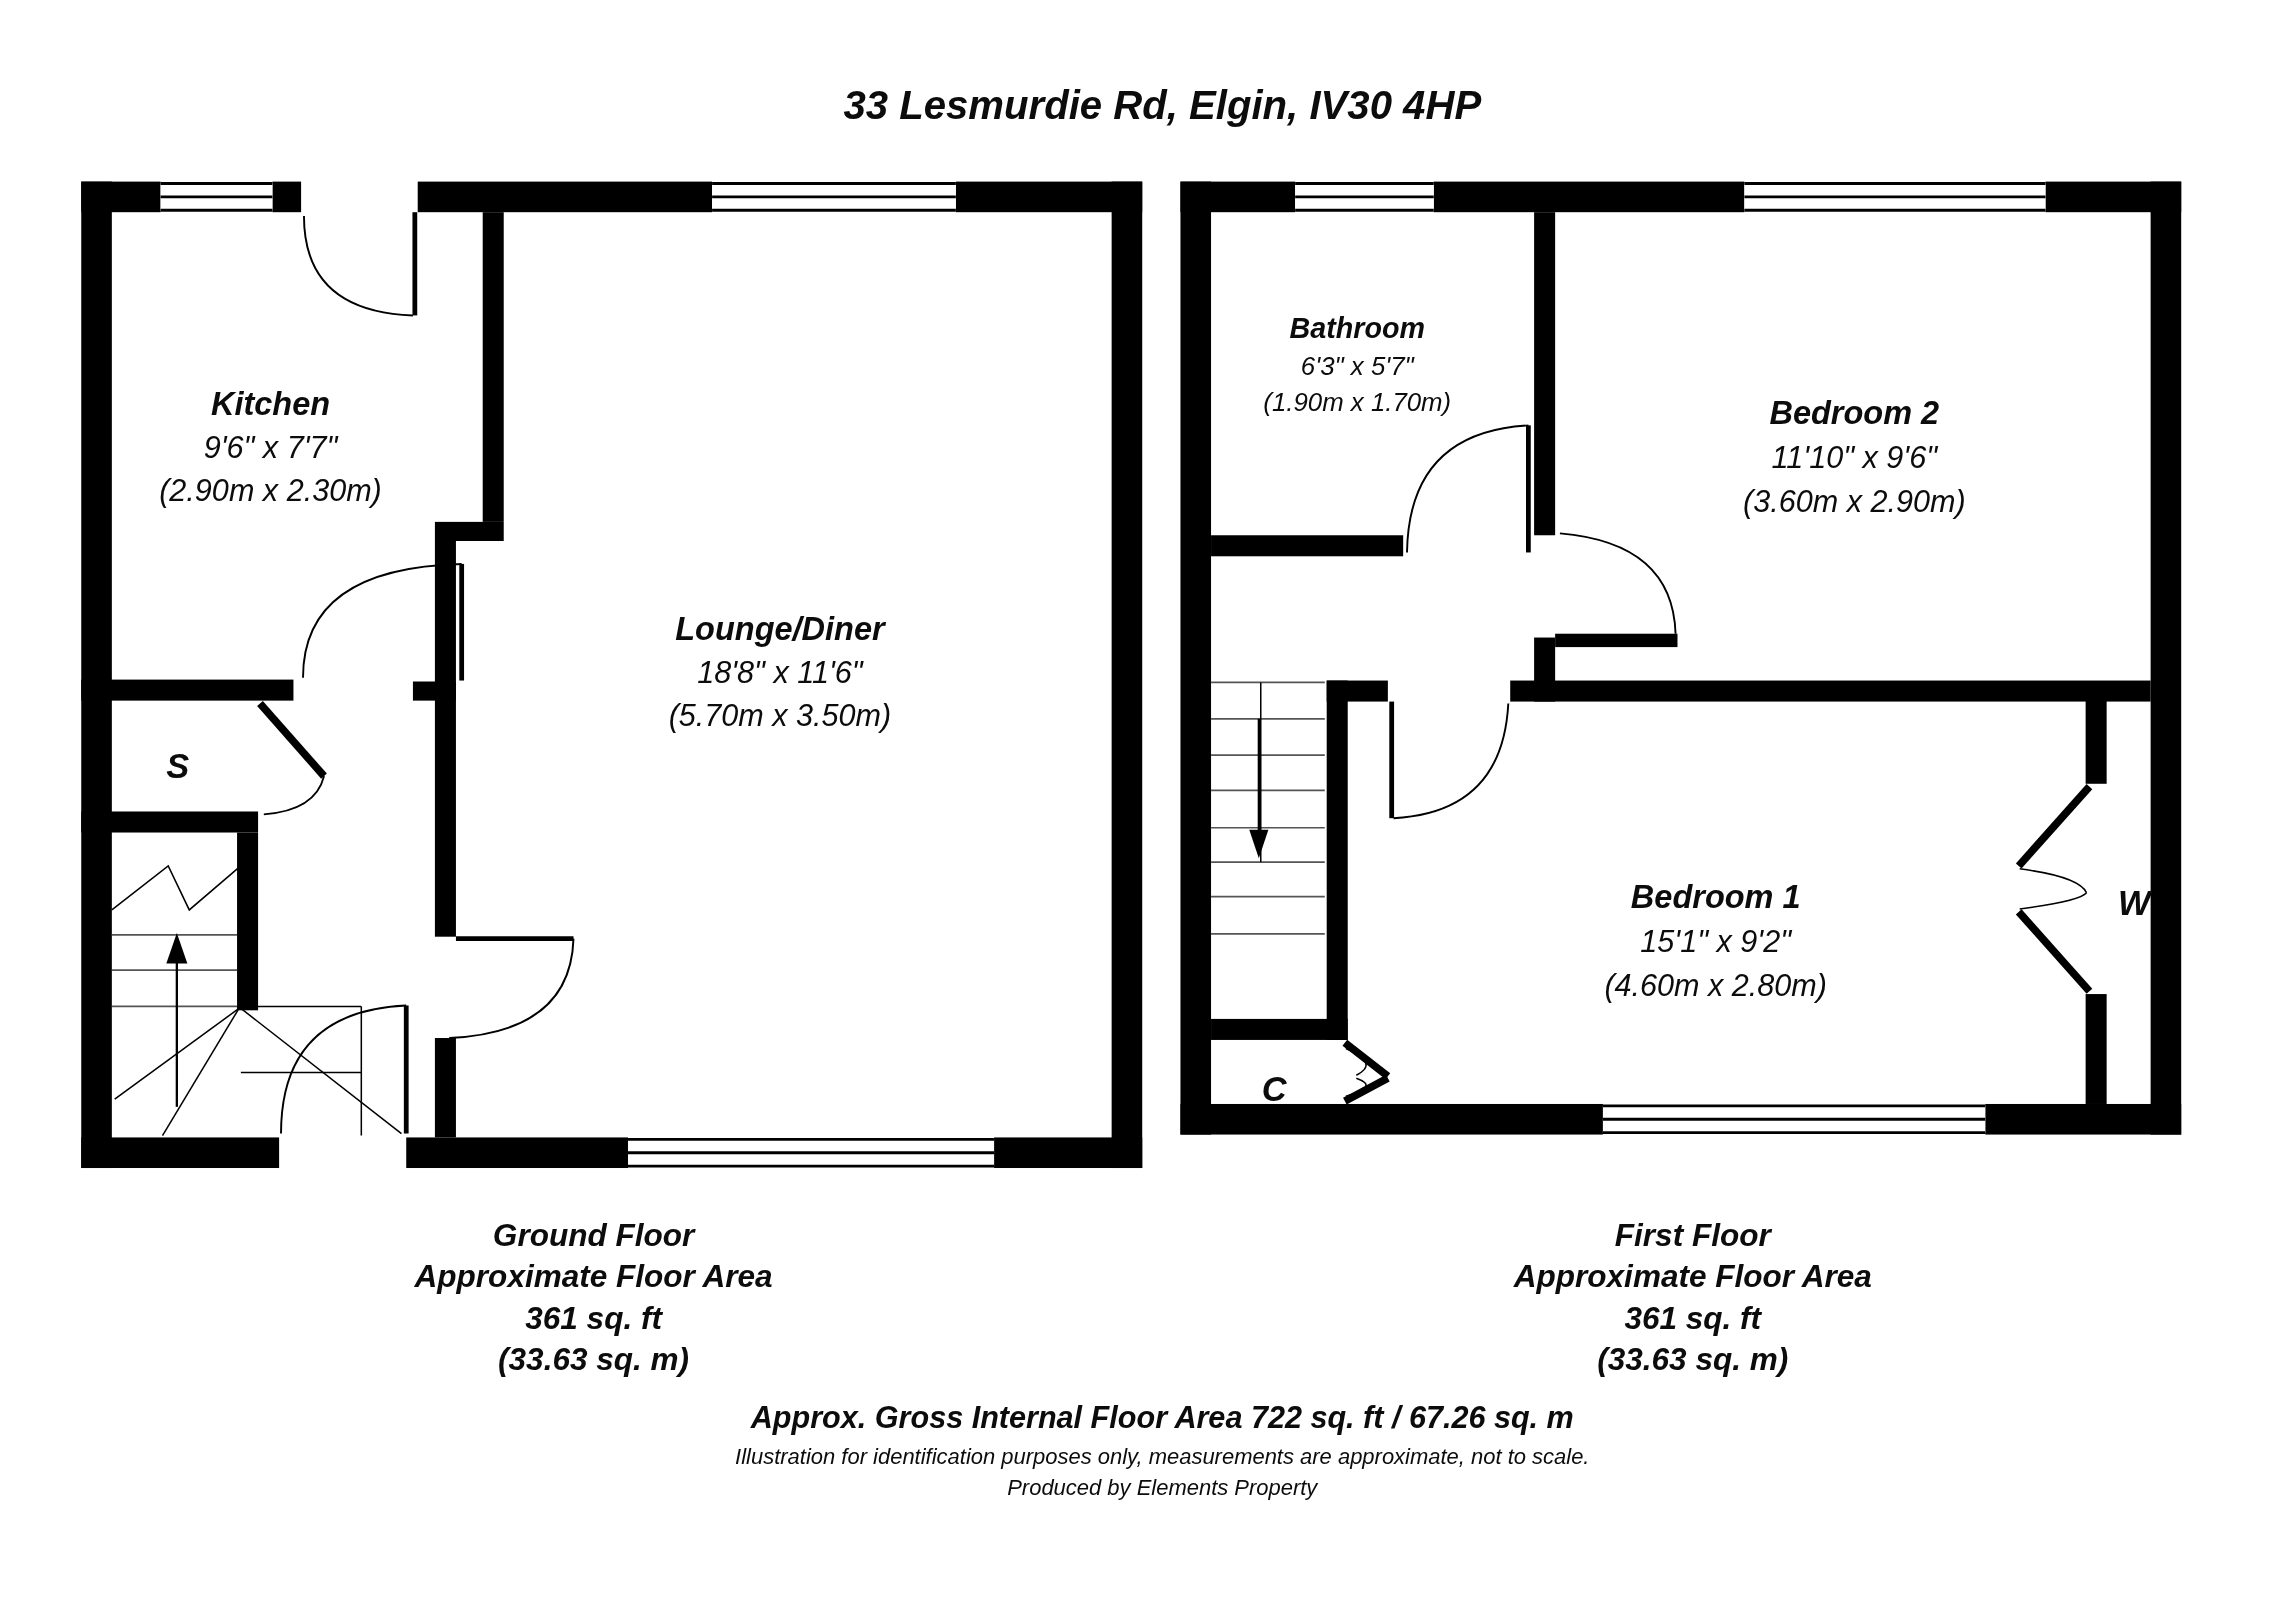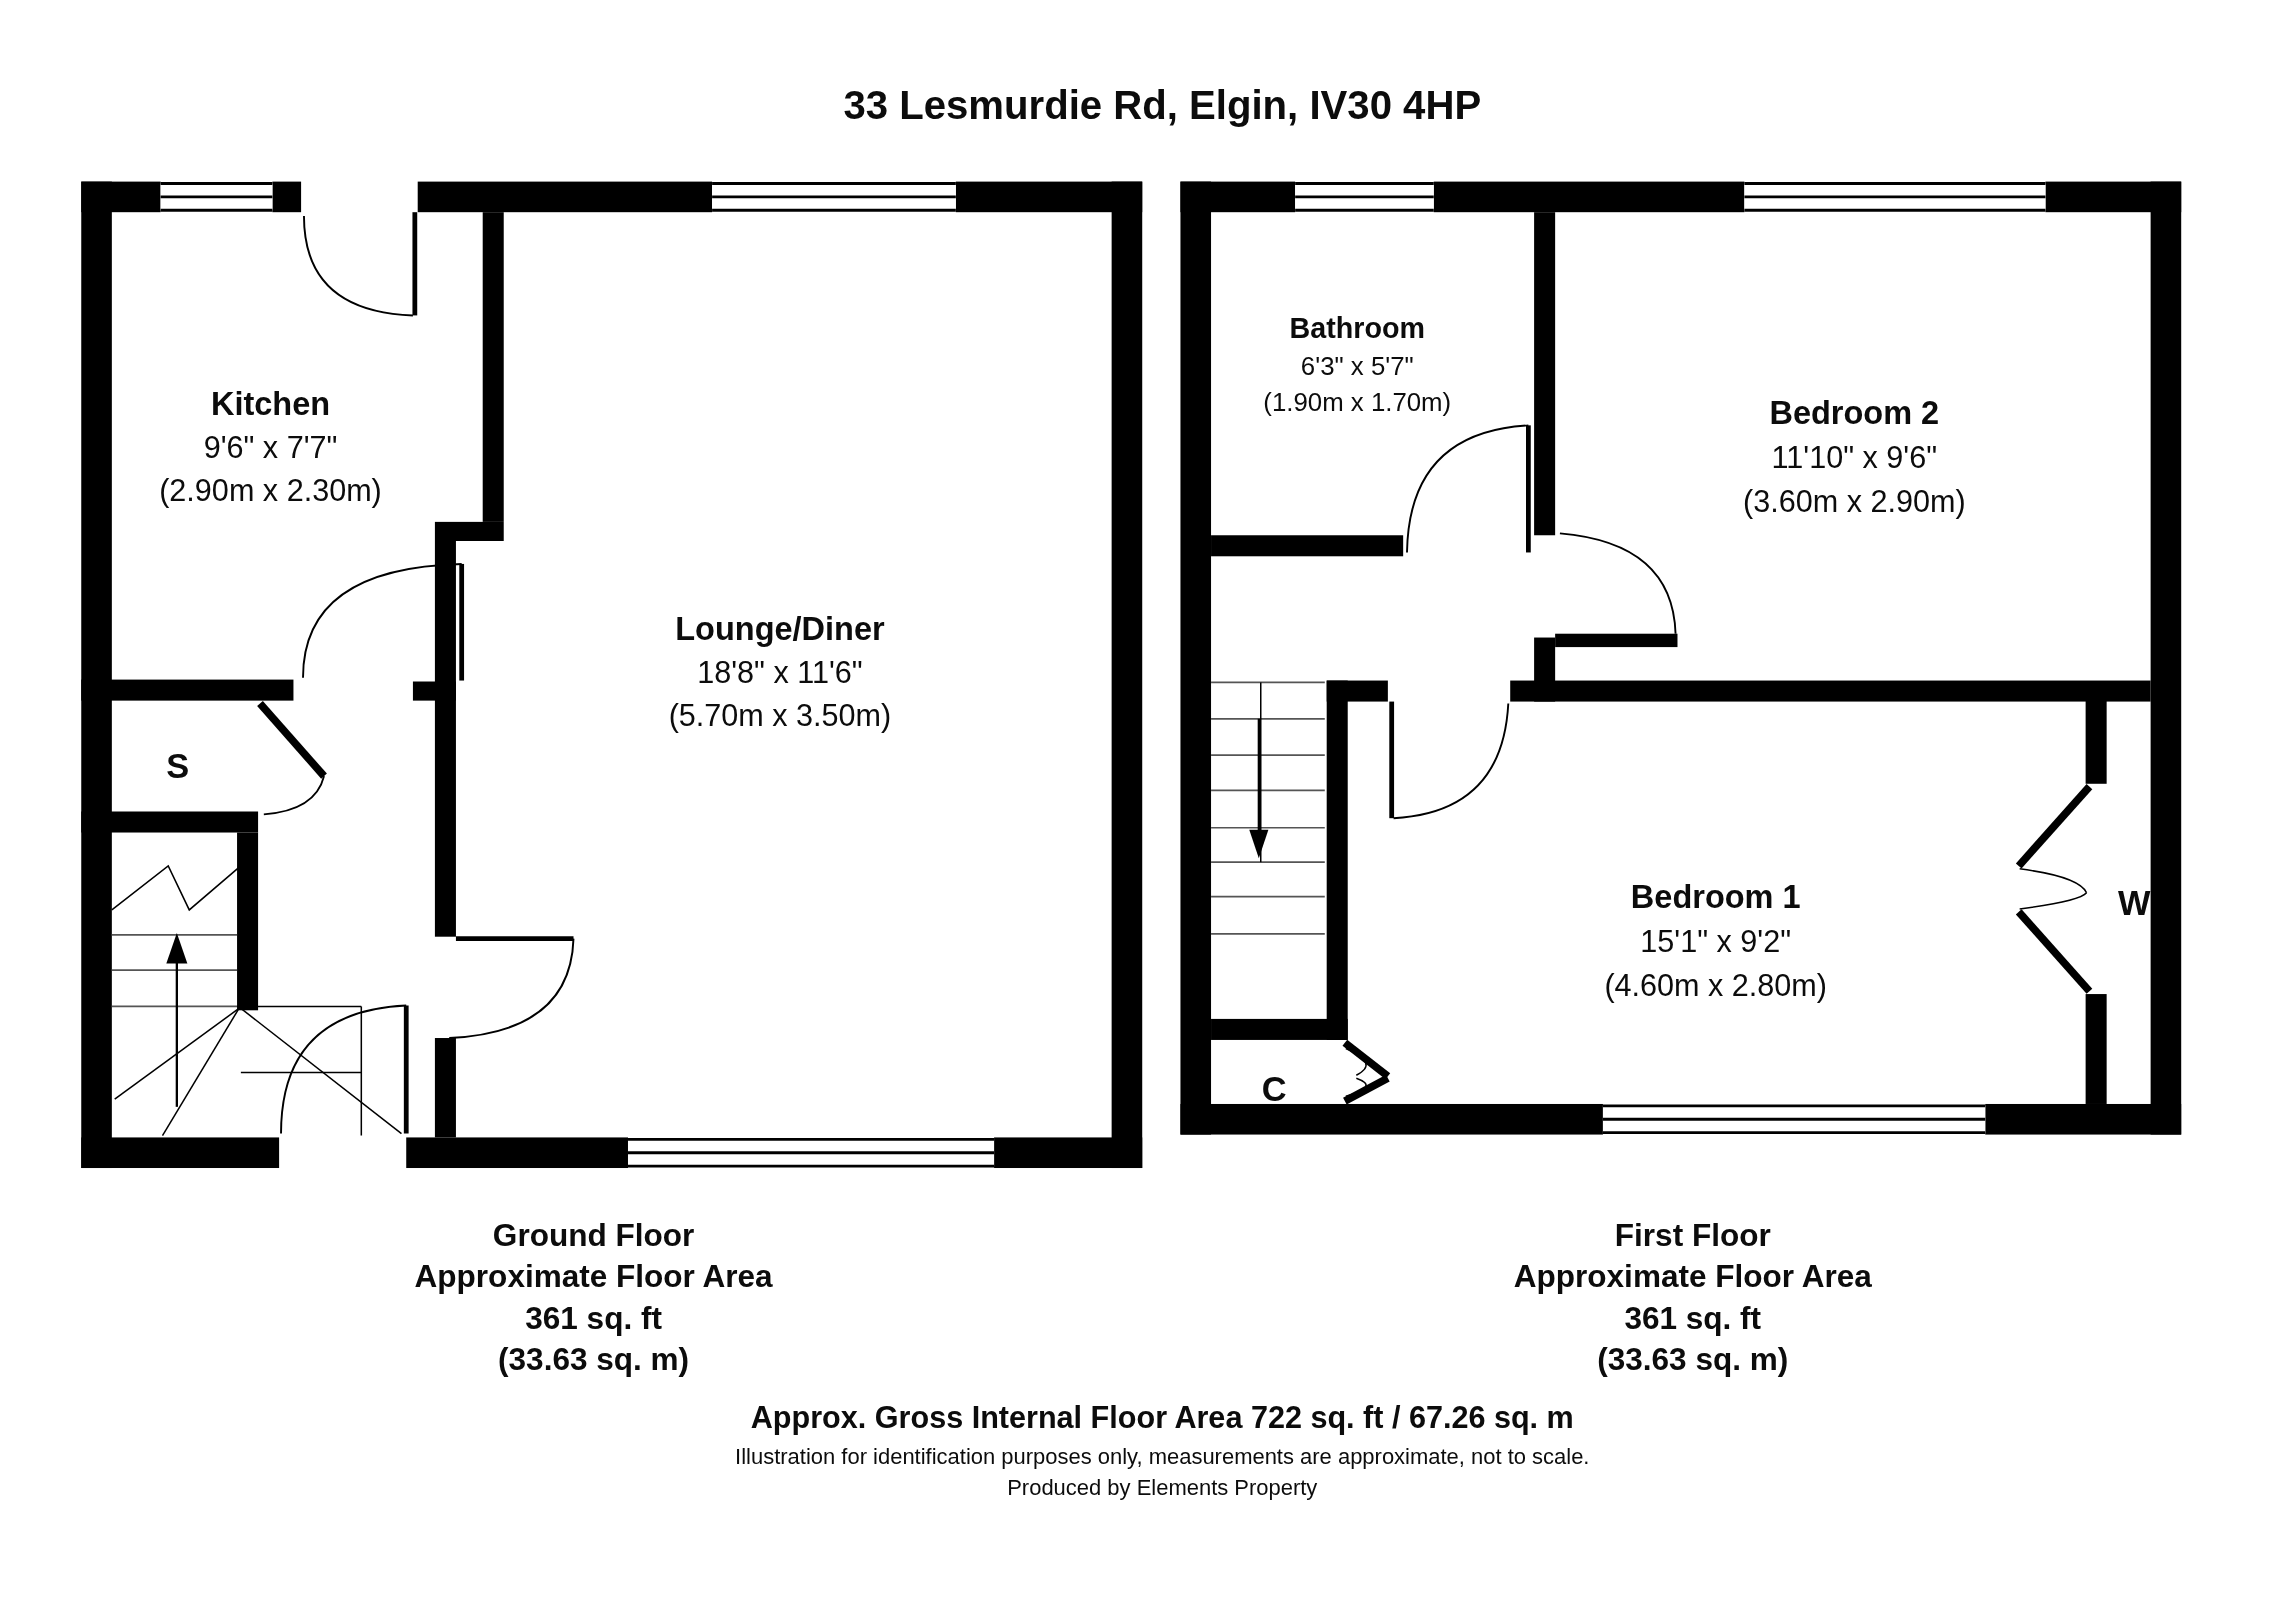--- a/index.html
+++ b/index.html
@@ -1,16 +1,16 @@
 <!DOCTYPE html>
 <html><head>
 <meta charset="utf-8">
 <style>
   html,body{margin:0;padding:0;background:#ffffff;}
-  .page{width:100%;background:#ffffff;}
+  .page{width:100%;background:#ffffff;font-style:italic;}
   svg{display:block;width:100%;height:auto;background:#ffffff;}
   .wall{fill:#000000;stroke:none;}
   .winbox{fill:#ffffff;stroke:none;}
   .winline{stroke:#000000;stroke-width:3;fill:none;}
   .leaf{stroke:#000000;stroke-width:5;fill:none;}
   .leaf-thick{stroke:#000000;stroke-width:8;fill:none;stroke-linecap:butt;}
   .arc{stroke:#000000;stroke-width:2;fill:none;}
   .thin{stroke:#000000;stroke-width:1.6;fill:none;}
   .tread{stroke:#555555;stroke-width:1.8;fill:none;}
   .arrowline{stroke:#000000;stroke-width:2.4;fill:none;}

